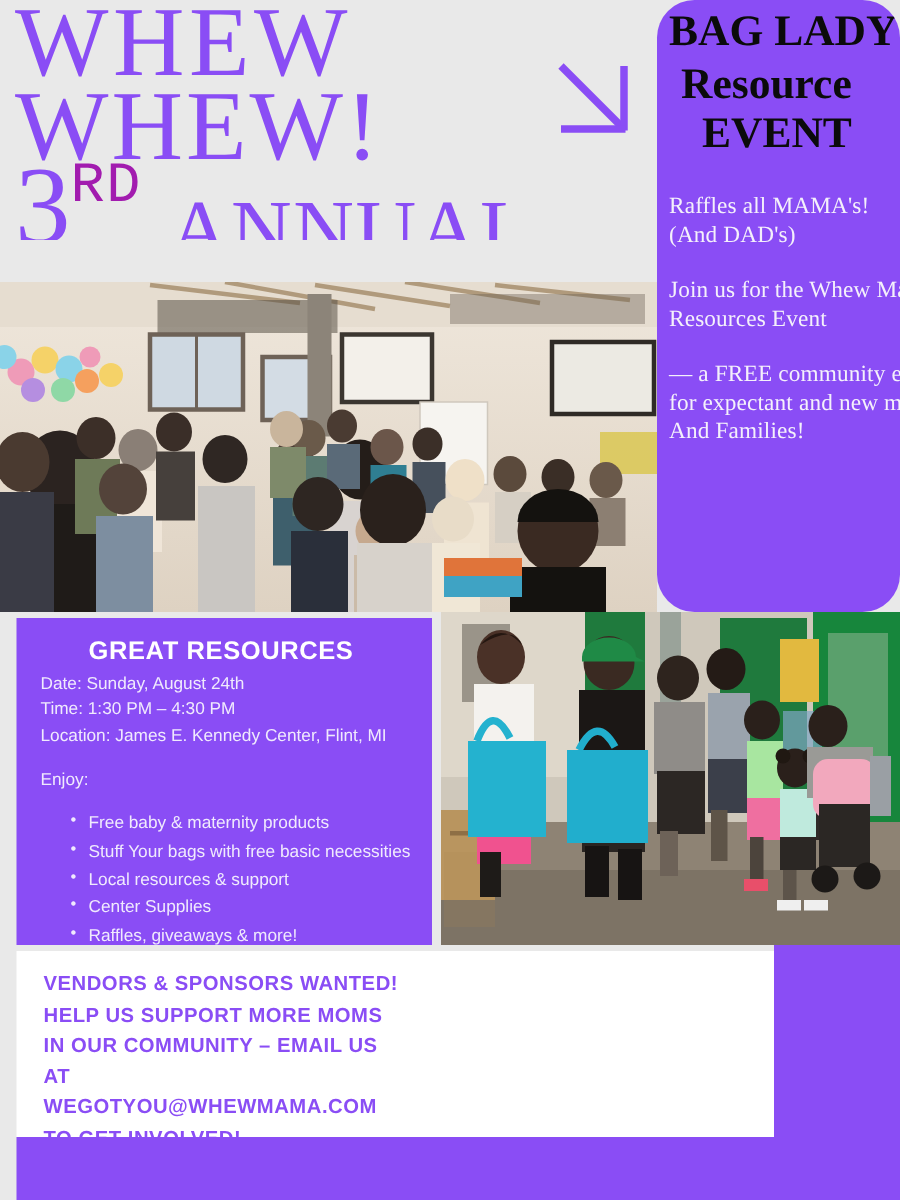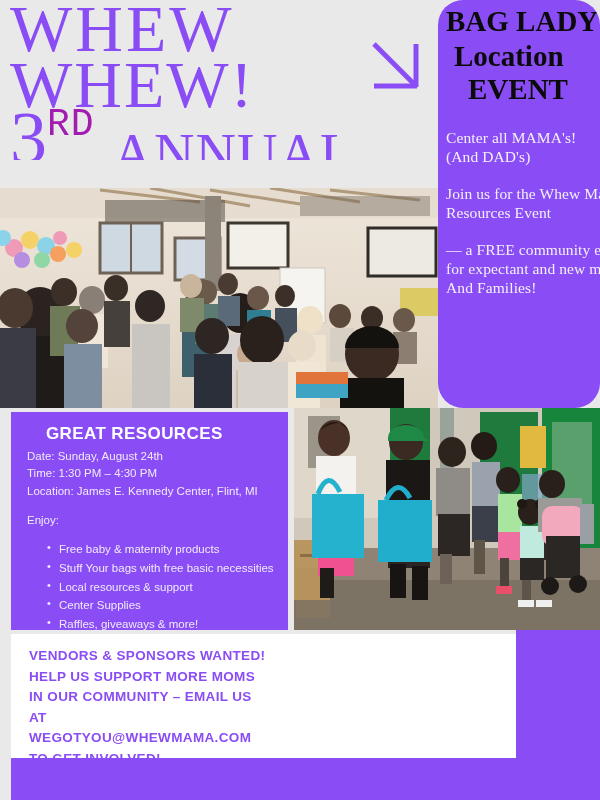--- a/index.html
+++ b/index.html
@@ -68,21 +68,21 @@
   }
   #photo-hall svg{ display:block; width:100%; height:100%; }
 
   
   #resources-panel{
     position:absolute; left:11px; top:412px; width:277px; height:218px;
     background:#8a4df5; padding:12px 14px 10px 16px; overflow:hidden;
   }
   #res-heading{
     color:#ffffff; font-weight:bold; font-size:17px; letter-spacing:.4px;
-    margin-left:19px; margin-bottom:4px;
+    margin-left:32px; margin-bottom:4px;
   }
   .res-line{ color:#f0eafd; font-size:11.5px; line-height:1.52; }
   #res-enjoy{ color:#f0eafd; font-size:11.5px; margin-top:14px; }
   #res-list{ list-style:none; margin-top:14px; margin-left:20px; }
   #res-list li{
     color:#f0eafd; font-size:11.5px; line-height:1.62; position:relative; padding-left:12px;
   }
   #res-list li:before{
     content:"•"; position:absolute; left:0; top:-1px; font-size:11px; color:#f0eafd;
   }
@@ -129,23 +129,23 @@
     <svg width="56" height="56" viewBox="0 0 56 56">
       <line x1="6" y1="6" x2="48" y2="48" stroke="#8a4df5" stroke-width="5"></line>
       <line x1="48" y1="6" x2="48" y2="49" stroke="#8a4df5" stroke-width="5"></line>
       <line x1="6" y1="48" x2="49" y2="48" stroke="#8a4df5" stroke-width="5"></line>
     </svg>
   </div>
 </div>
 
 <div id="right-panel">
   <div class="rp-black" id="rp-bag">BAG LADY</div>
-  <div class="rp-black" id="rp-res">Location</div>
+  <div class="rp-black" id="rp-res">Resource</div>
   <div class="rp-black" id="rp-event">EVENT</div>
-  <div class="rp-white" id="rp-calling" style="white-space:pre-line">Center all MAMA's!
+  <div class="rp-white" id="rp-calling" style="white-space:pre-line">Raffles all MAMA's!
 (And DAD's)</div>
   <div class="rp-white" id="rp-join">Join us for the Whew Mama! Resources Event</div>
   <div class="rp-white" id="rp-free">— a FREE community event for expectant and new mothers And Families!</div>
 </div>
 
 <div id="photo-hall">
   <svg viewBox="0 0 438 220" preserveAspectRatio="none">
     <defs>
       <linearGradient id="wallg" x1="0" y1="0" x2="0" y2="1">
         <stop offset="0" stop-color="#efe7dc"></stop>

